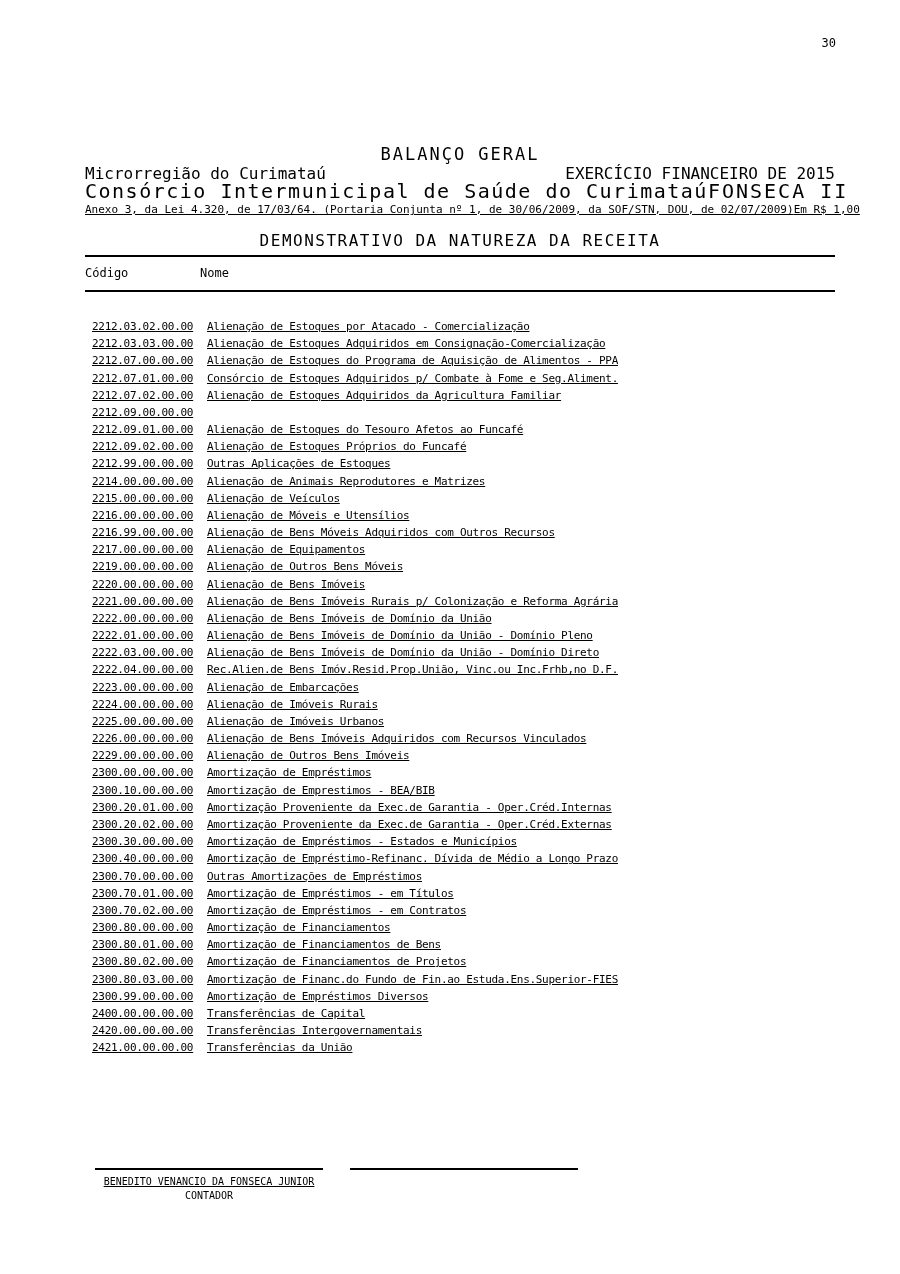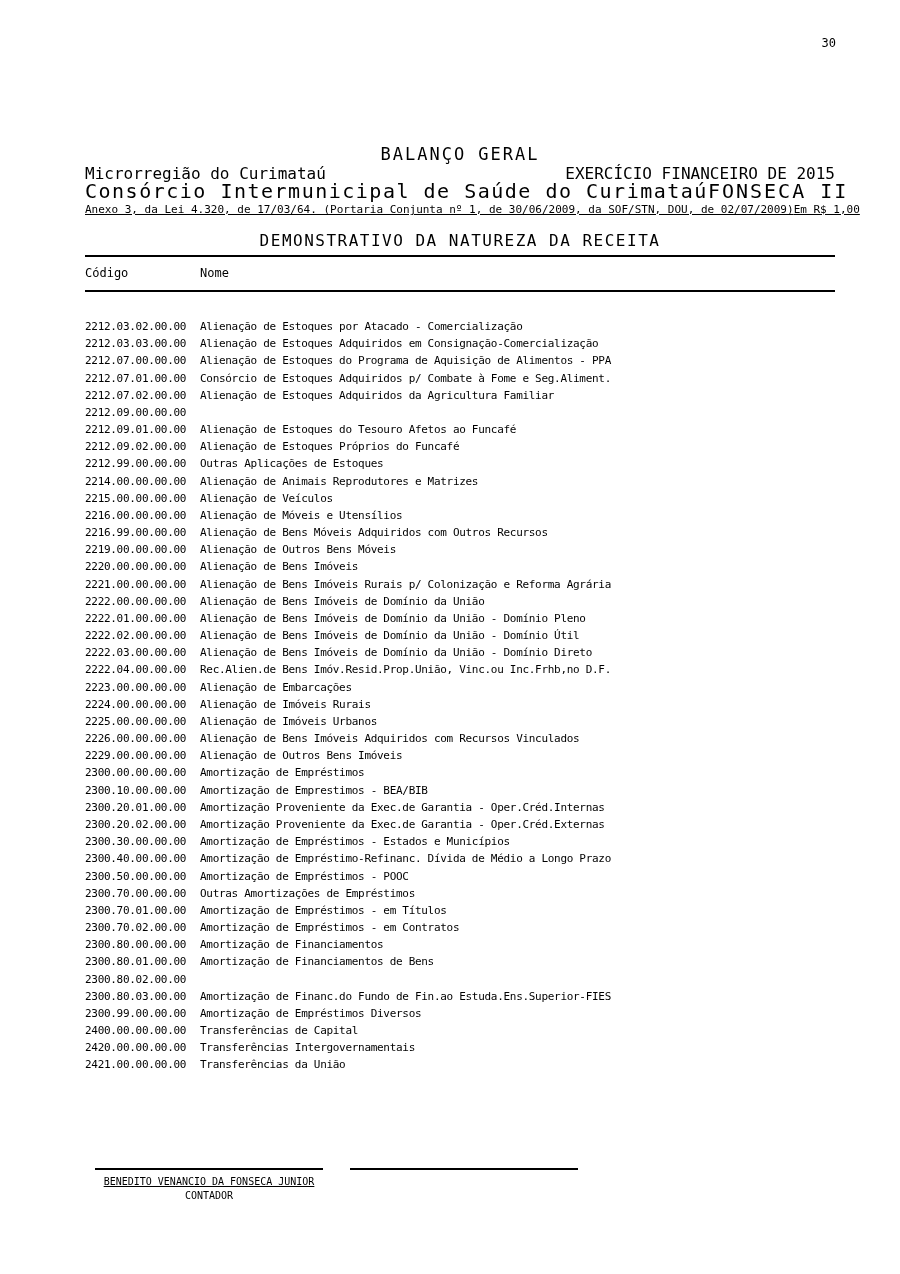--- a/index.html
+++ b/index.html
@@ -39,21 +39,21 @@
   .rule { position: absolute; left: 85px; width: 750px; border-top: 2px solid #000; }
   .rule-top { top: 255px; }
   .rule-bottom { top: 290px; }
 
   .col-headers {
     position: absolute; top: 266px; left: 85px; width: 750px;
     font-size: 12px; display: flex;
   }
   .col-code-h { width: 115px; flex: 0 0 115px; }
 
-  .rows { position: absolute; top: 318px; left: 85px; width: 790px; }
+  .rows { position: absolute; top: 318px; left: 92px; width: 790px; text-decoration: underline; }
   .row { display: flex; line-height: 17.17px; font-size: 11px; white-space: nowrap; }
   .row .code { flex: 0 0 115px; width: 115px; letter-spacing: -0.3px; }
   .row .name { flex: 1; letter-spacing: -0.3px; }
 
   .signatures { position: absolute; top: 1168px; left: 85px; width: 750px; }
   .sig-left { position: absolute; left: 10px; top: 0; width: 228px; text-align: center; }
   .sig-right { position: absolute; left: 265px; top: 0; width: 228px; }
   .sig-line { border-top: 2px solid #000; width: 100%; }
   .sig-name { font-size: 10px; margin-top: 6px; white-space: nowrap; text-decoration: underline; }
   .sig-role { font-size: 10px; margin-top: 3px; }
@@ -137,44 +137,44 @@
     </div>
       <div class="row">
       <span class="code">2216.00.00.00.00</span>
       <span class="name">Alienação de Móveis e Utensílios</span>
     </div>
       <div class="row">
       <span class="code">2216.99.00.00.00</span>
       <span class="name">Alienação de Bens Móveis Adquiridos com Outros Recursos</span>
     </div>
       <div class="row">
+      <span class="code">2217.00.00.00.00</span>
+      <span class="name">Alienação de Equipamentos</span>
+    </div>
+      <div class="row">
       <span class="code">2219.00.00.00.00</span>
       <span class="name">Alienação de Outros Bens Móveis</span>
     </div>
       <div class="row">
       <span class="code">2220.00.00.00.00</span>
       <span class="name">Alienação de Bens Imóveis</span>
     </div>
       <div class="row">
       <span class="code">2221.00.00.00.00</span>
       <span class="name">Alienação de Bens Imóveis Rurais p/ Colonização e Reforma Agrária</span>
     </div>
       <div class="row">
       <span class="code">2222.00.00.00.00</span>
       <span class="name">Alienação de Bens Imóveis de Domínio da União</span>
     </div>
       <div class="row">
       <span class="code">2222.01.00.00.00</span>
       <span class="name">Alienação de Bens Imóveis de Domínio da União - Domínio Pleno</span>
     </div>
       <div class="row">
-      <span class="code">2222.02.00.00.00</span>
-      <span class="name">Alienação de Bens Imóveis de Domínio da União - Domínio Útil</span>
-    </div>
-      <div class="row">
       <span class="code">2222.03.00.00.00</span>
       <span class="name">Alienação de Bens Imóveis de Domínio da União - Domínio Direto</span>
     </div>
       <div class="row">
       <span class="code">2222.04.00.00.00</span>
       <span class="name">Rec.Alien.de Bens Imóv.Resid.Prop.União, Vinc.ou Inc.Frhb,no D.F.</span>
     </div>
       <div class="row">
       <span class="code">2223.00.00.00.00</span>
       <span class="name">Alienação de Embarcações</span>
@@ -213,24 +213,20 @@
     </div>
       <div class="row">
       <span class="code">2300.30.00.00.00</span>
       <span class="name">Amortização de Empréstimos - Estados e Municípios</span>
     </div>
       <div class="row">
       <span class="code">2300.40.00.00.00</span>
       <span class="name">Amortização de Empréstimo-Refinanc. Dívida de Médio a Longo Prazo</span>
     </div>
       <div class="row">
-      <span class="code">2300.50.00.00.00</span>
-      <span class="name">Amortização de Empréstimos - POOC</span>
-    </div>
-      <div class="row">
       <span class="code">2300.70.00.00.00</span>
       <span class="name">Outras Amortizações de Empréstimos</span>
     </div>
       <div class="row">
       <span class="code">2300.70.01.00.00</span>
       <span class="name">Amortização de Empréstimos - em Títulos</span>
     </div>
       <div class="row">
       <span class="code">2300.70.02.00.00</span>
       <span class="name">Amortização de Empréstimos - em Contratos</span>
@@ -238,20 +234,21 @@
       <div class="row">
       <span class="code">2300.80.00.00.00</span>
       <span class="name">Amortização de Financiamentos</span>
     </div>
       <div class="row">
       <span class="code">2300.80.01.00.00</span>
       <span class="name">Amortização de Financiamentos de Bens</span>
     </div>
       <div class="row">
       <span class="code">2300.80.02.00.00</span>
+      <span class="name">Amortização de Financiamentos de Projetos</span>
     </div>
       <div class="row">
       <span class="code">2300.80.03.00.00</span>
       <span class="name">Amortização de Financ.do Fundo de Fin.ao Estuda.Ens.Superior-FIES</span>
     </div>
       <div class="row">
       <span class="code">2300.99.00.00.00</span>
       <span class="name">Amortização de Empréstimos Diversos</span>
     </div>
       <div class="row">

